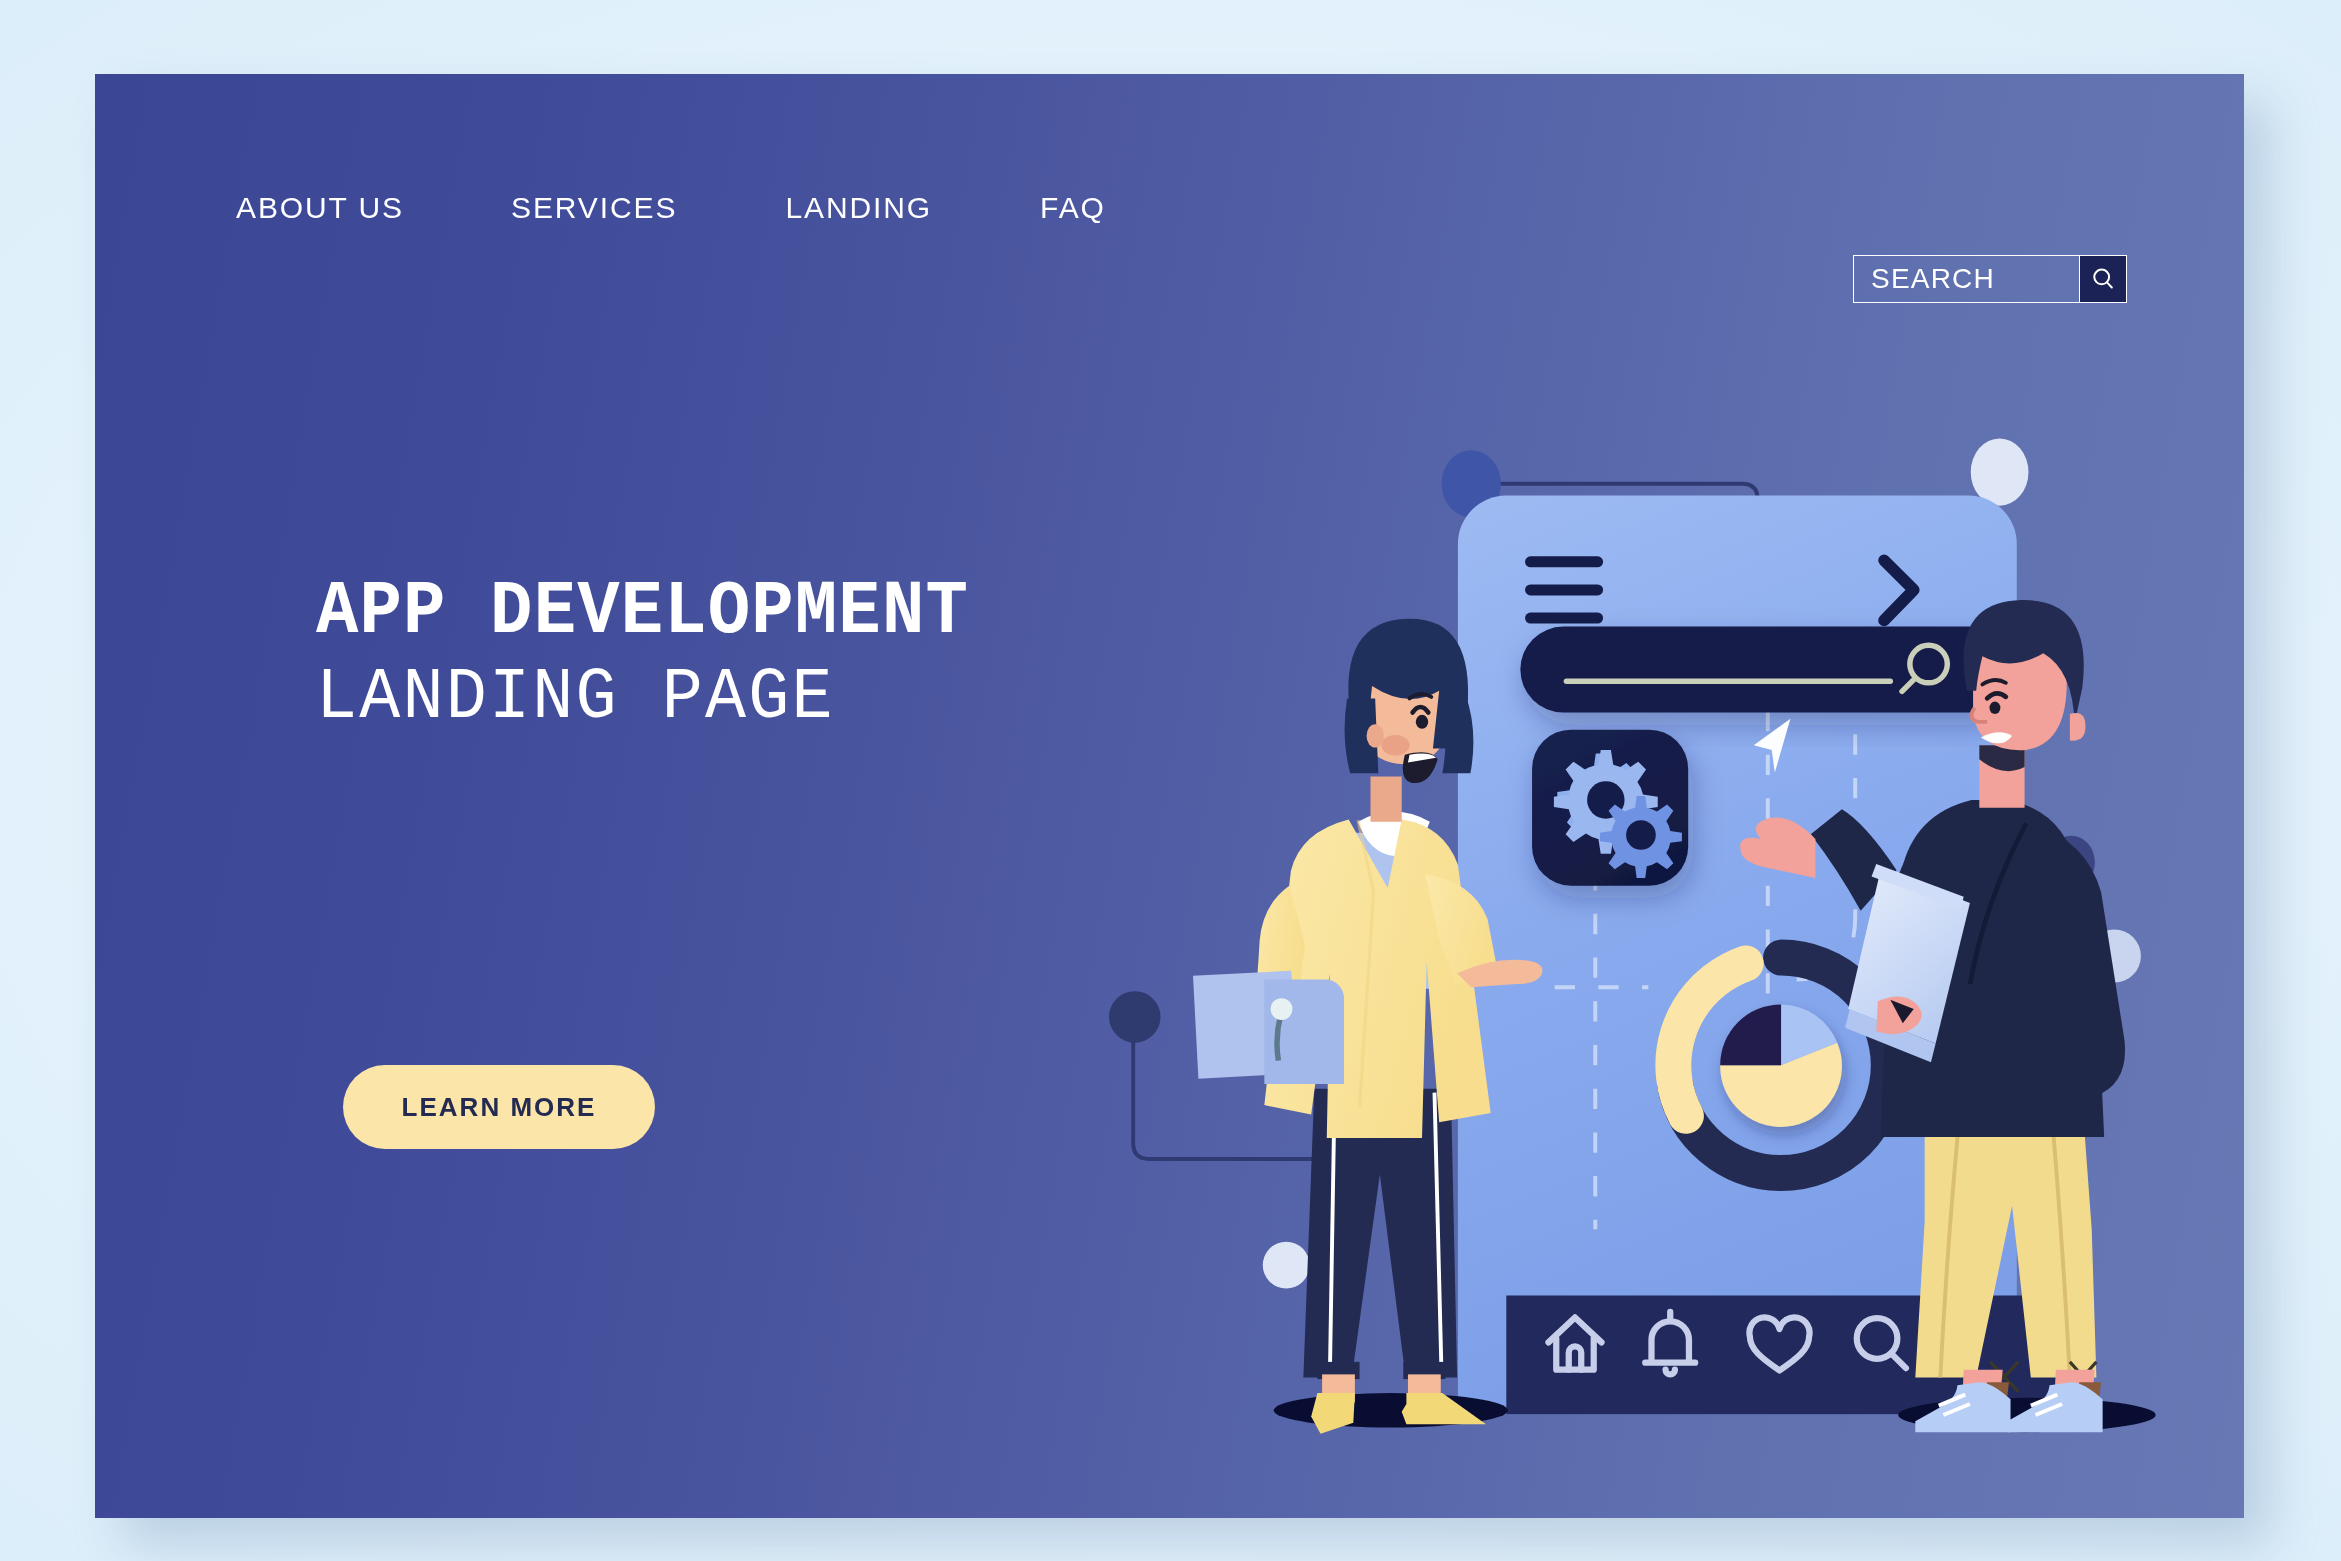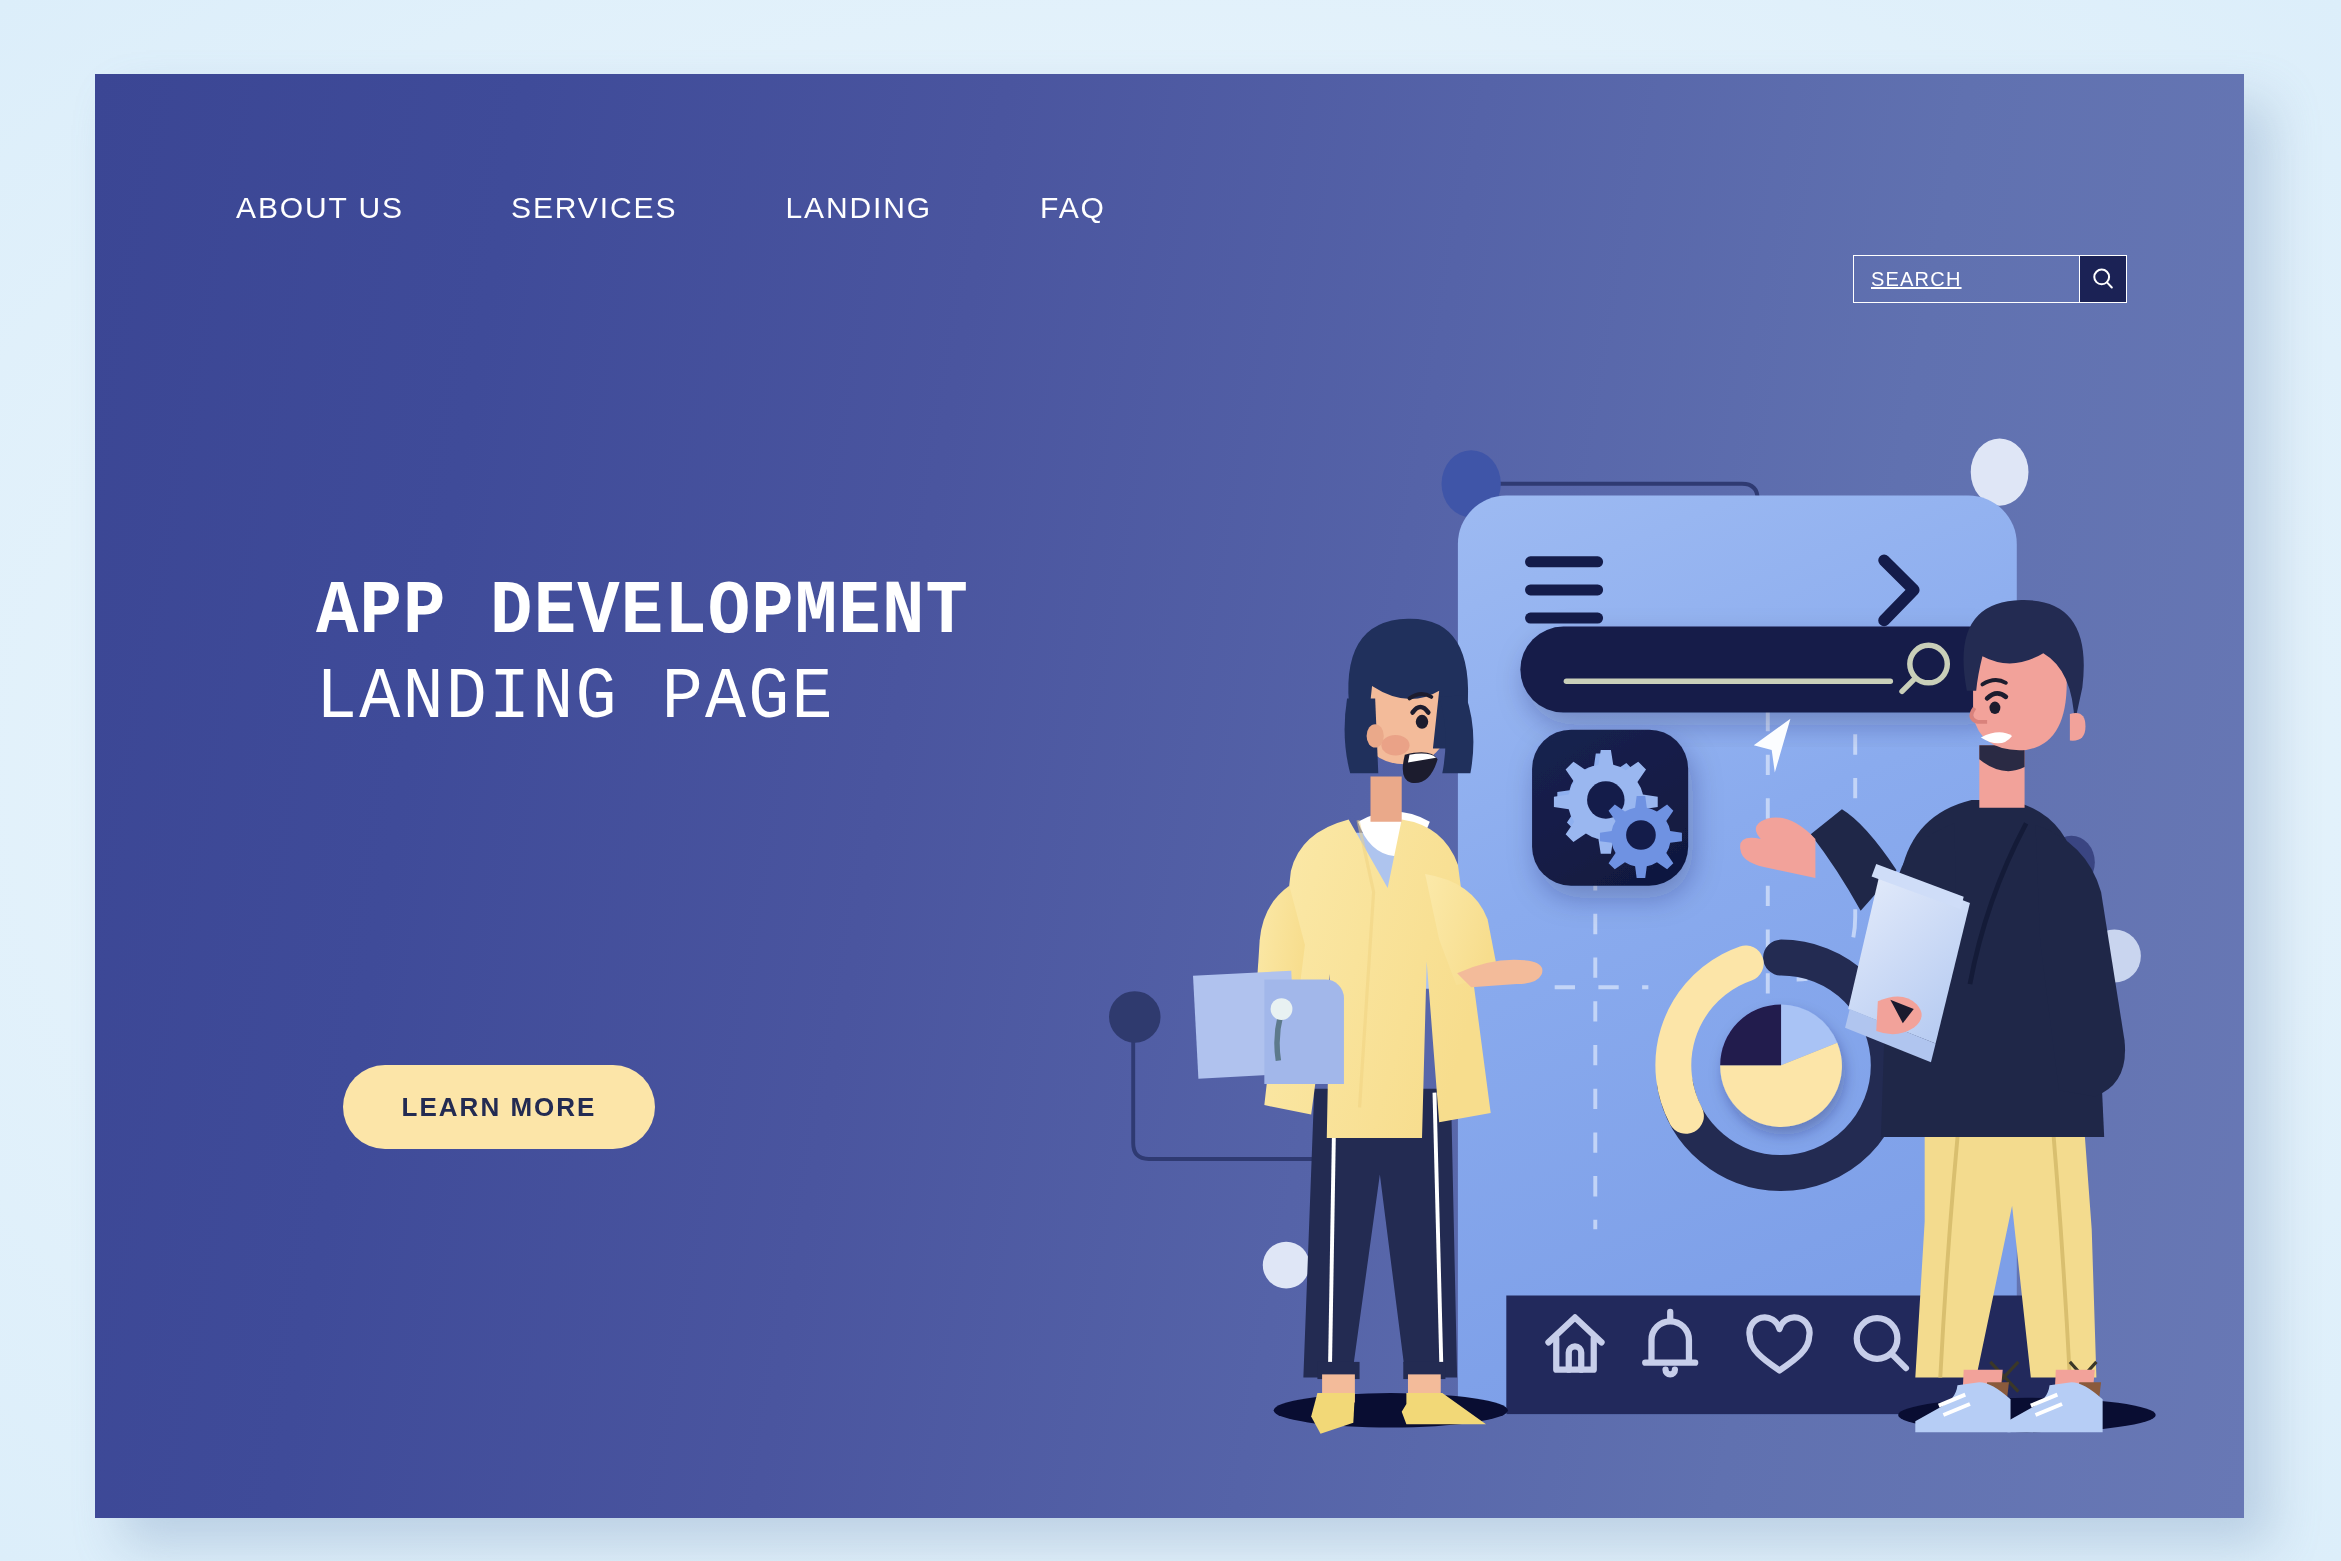--- a/index.html
+++ b/index.html
@@ -62,23 +62,22 @@
     width: 226px;
     border: 1.6px solid #ffffff;
     border-right: none;
     display: flex;
     align-items: center;
     padding-left: 17px;
     background: transparent;
   }
   .search-placeholder {
     color: #ffffff;
-    font-size: 20px;
+    font-size: 28px;
     letter-spacing: 1.2px;
-    text-decoration: underline;
   }
   .search-btn {
     width: 48px;
     background: #1b2255;
     border: 1.6px solid #ffffff;
     display: flex;
     align-items: center;
     justify-content: center;
     cursor: pointer;
   }

